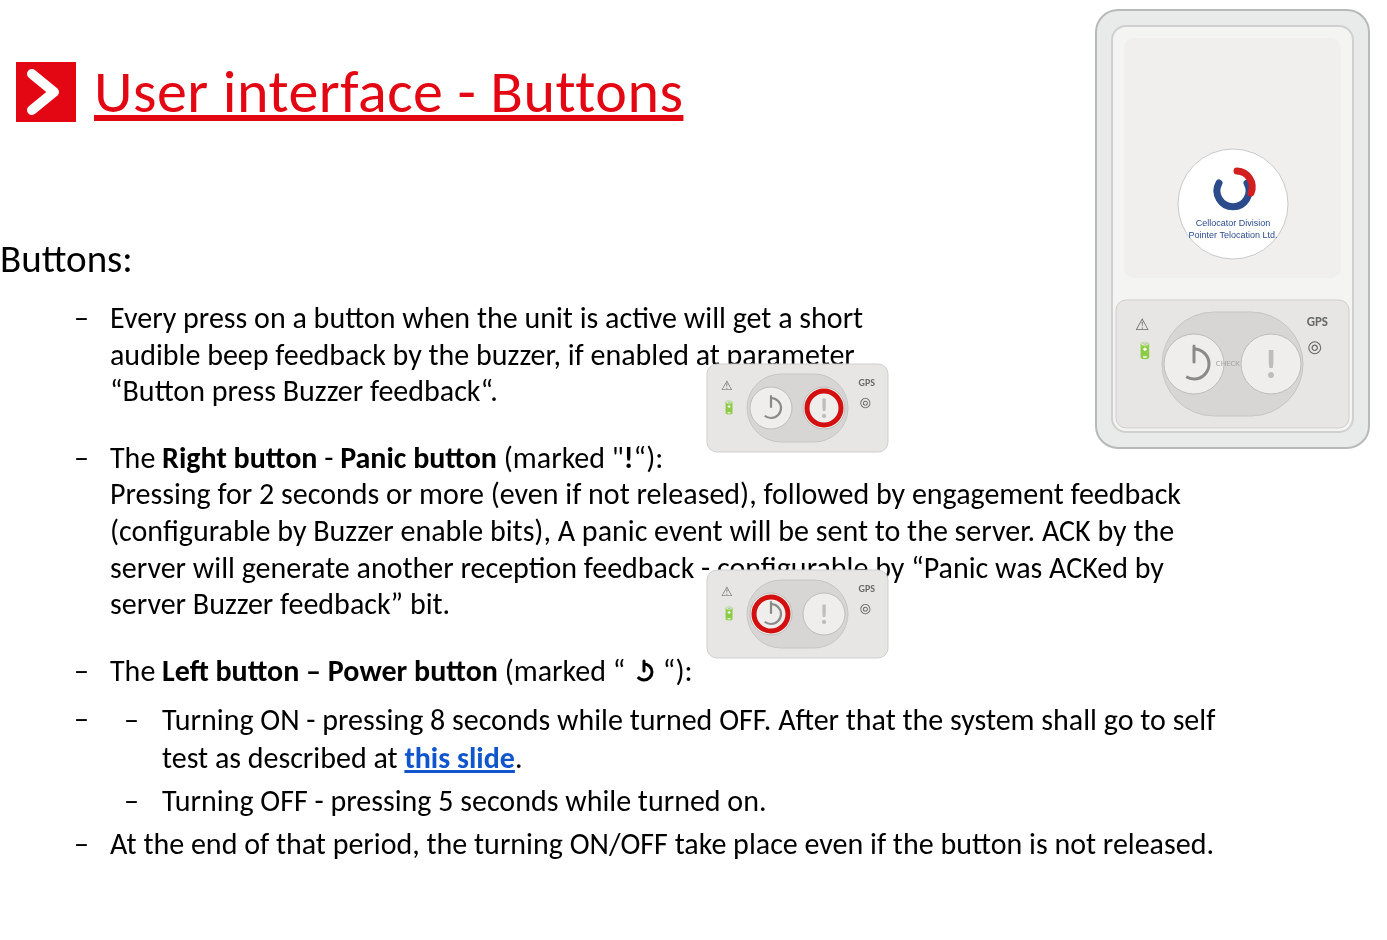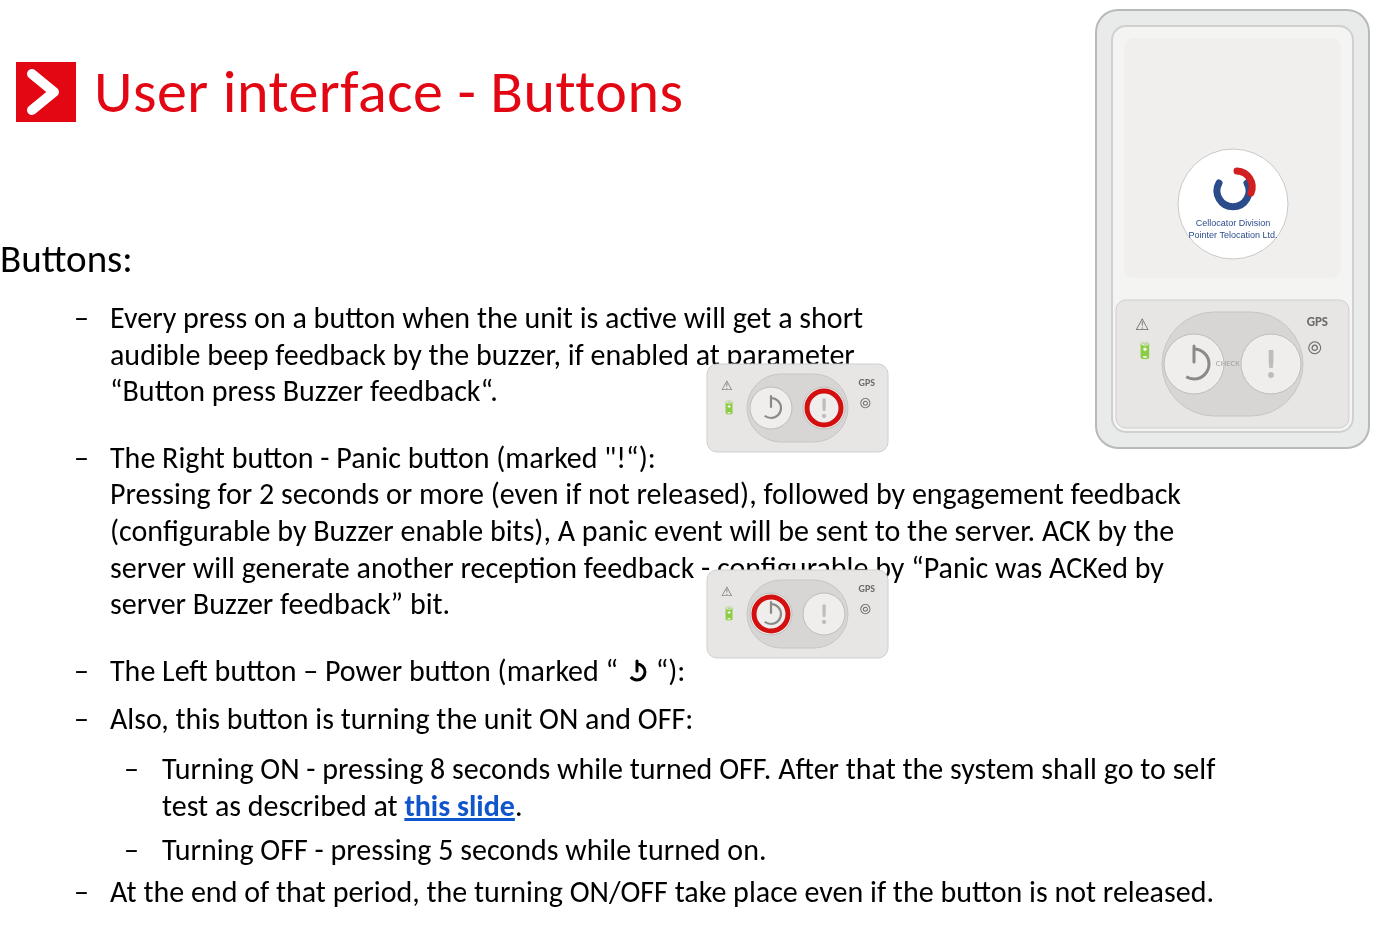--- a/index.html
+++ b/index.html
@@ -26,20 +26,21 @@
     height: 60px;
     position: relative;
     flex: 0 0 auto;
   }
   .title-bullet svg { display:block; }
   .title-text {
     color: #e30613;
     font-size: 60px;
     font-weight: 400;
     letter-spacing: 0.5px;
+    text-decoration: underline;
   }
   .subhead {
     position: absolute;
     top: 235px;
     left: 0;
     font-size: 39px;
   }
   .content {
     position: absolute;
     top: 300px;
@@ -63,21 +64,21 @@
     padding-left: 52px;
     position: relative;
     font-size: 30px;
     line-height: 1.25;
   }
   .lvl2 > .dash {
     position: absolute;
     left: 14px;
     top: 0;
   }
-  .b { font-weight: 400; }
+  .b { font-weight: 700; }
   .gap { height: 18px; }
   .link {
     color: #1155cc;
     text-decoration: underline;
     cursor: pointer;
     font-weight: bold;
   }
   .power-icon {
     display: inline-block;
     vertical-align: -2px;
@@ -133,21 +134,20 @@
   <div class="gap"></div>
   <div class="lvl1">
     <span class="dash">–</span>
     <span>The </span><span class="b">Left button – Power button</span><span> (marked “ </span><span class="power-icon"><svg width="24" height="24" viewBox="0 0 24 24">
           <circle cx="12" cy="13" r="8" fill="none" stroke="#000" stroke-width="3" stroke-dasharray="40" stroke-dashoffset="8" transform="rotate(-90 12 13)"></circle>
           <line x1="12" y1="2" x2="12" y2="12" stroke="#000" stroke-width="3" stroke-linecap="round"></line>
         </svg></span><span> “):</span><br>
   </div>
   <div class="lvl1">
     <span class="dash">–</span>
-    <span>Also, this button is turning the unit ON and OFF:</span>
   </div>
   <div class="lvl2">
     <span class="dash">–</span>
     <span>Turning ON - pressing 8 seconds while turned OFF. After that the system shall go to self test as described at </span><span class="link">this slide</span><span>.</span>
   </div>
   <div class="lvl2">
     <span class="dash">–</span>
     <span>Turning OFF - pressing 5 seconds while turned on.</span>
   </div>
   <div class="lvl1">

